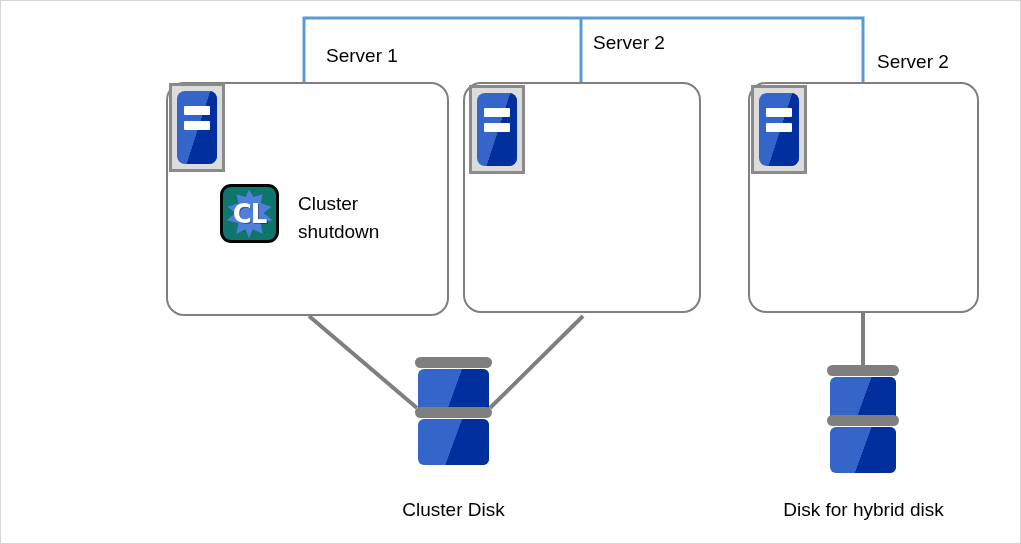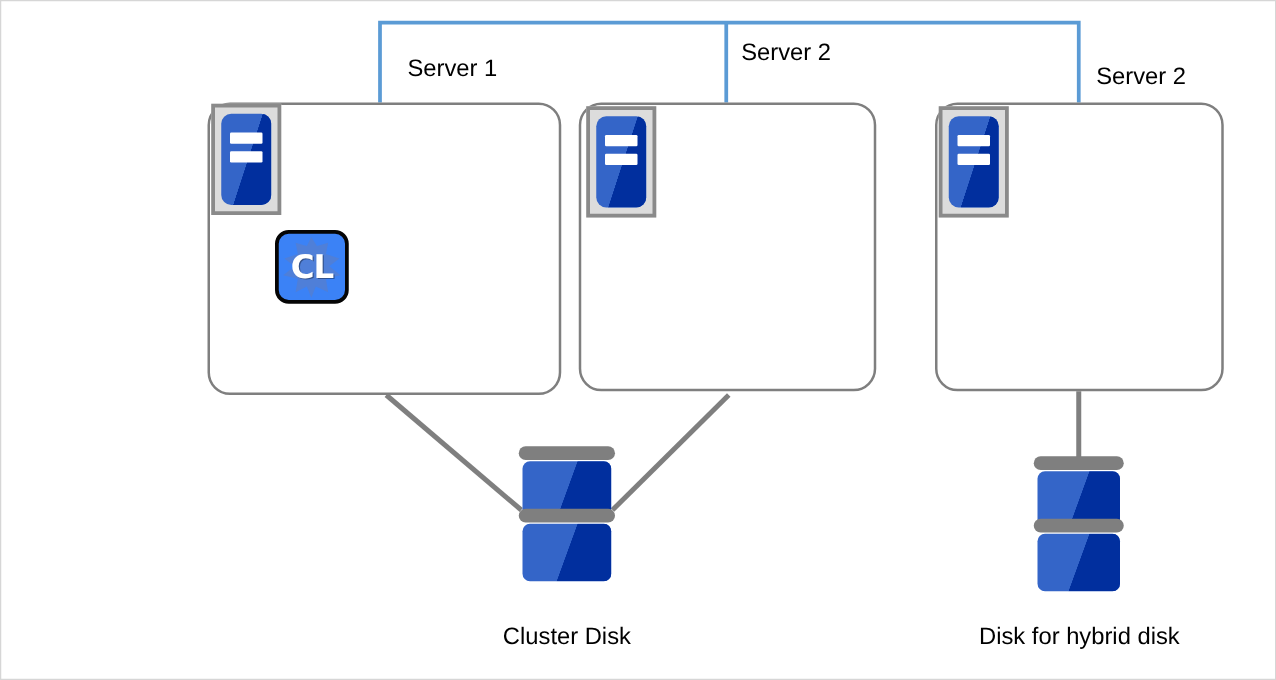--- a/index.html
+++ b/index.html
@@ -84,21 +84,21 @@
   }
   .server-icon .bar.b1 { top: 20%; }
   .server-icon .bar.b2 { top: 41%; }
 
   
   .cl-icon {
     position: absolute;
     width: 59px;
     height: 59px;
     border-radius: 11px;
-    background: #3b82f6;
+    background: #0f766e;
     border: 3px solid #050505;
     box-sizing: border-box;
     overflow: hidden;
   }
   .cl-icon .star { position: absolute; inset: 0; }
   .cl-icon .cl-text {
     position: absolute;
     inset: 0;
     display: flex;
     align-items: center;
@@ -168,20 +168,24 @@
       <div class="bar b2"></div>
     </div>
   </div>
 
   <div class="cl-icon" style="left:219px; top:183px;">
     <svg class="star" viewBox="0 0 59 59" xmlns="http://www.w3.org/2000/svg">
       <path d="M29 3 L34 11 L44 8 L42 18 L54 22 L45 29 L55 37 L42 40 L44 52 L33 47 L29 57 L25 47 L15 52 L17 40 L4 37 L14 29 L5 22 L17 18 L15 8 L25 11 Z" fill="#4f7fd8"></path>
     </svg>
     <div class="cl-text">CL</div>
   </div>
+  <div class="server-label" style="left:297px; top:189px; line-height:1.45;">
+    <div>Cluster</div>
+    <div>shutdown</div>
+  </div>
 
   <div class="server-label" style="left:592px; top:32px;">Server 2</div>
   <div class="server-box" style="left:462px; top:81px; width:238px; height:231px;"></div>
   <div class="server-icon" style="left:468px; top:84px;">
     <div class="body">
       <div class="shade"></div>
       <div class="bar b1"></div>
       <div class="bar b2"></div>
     </div>
   </div>

